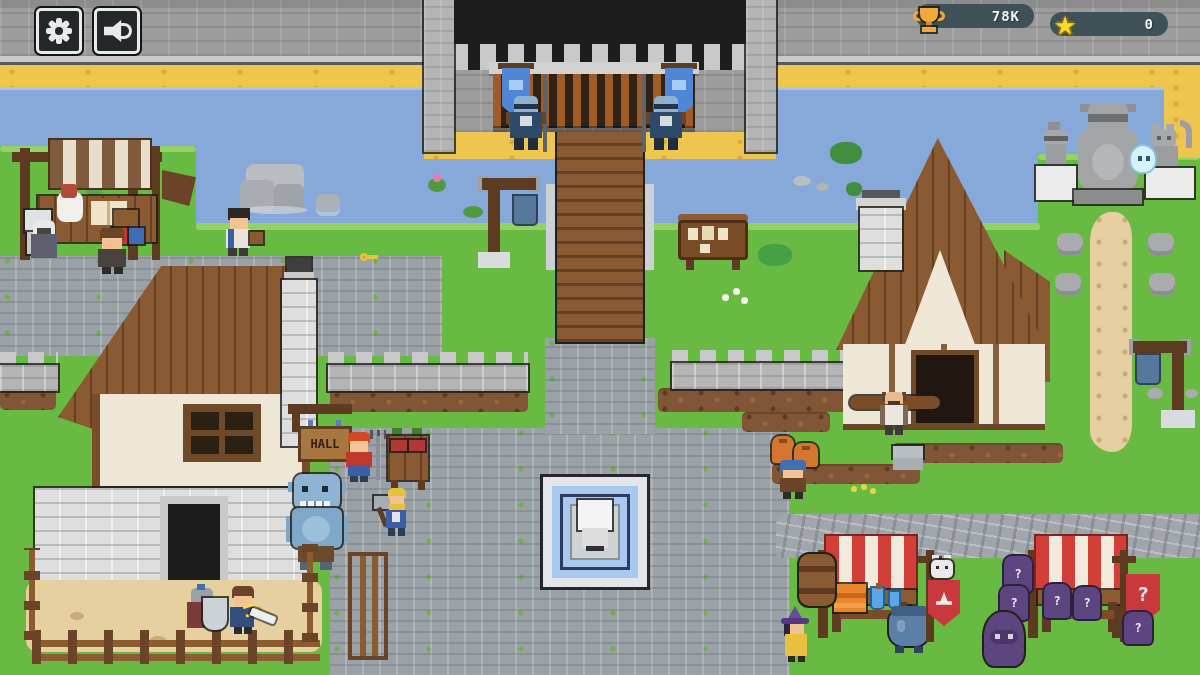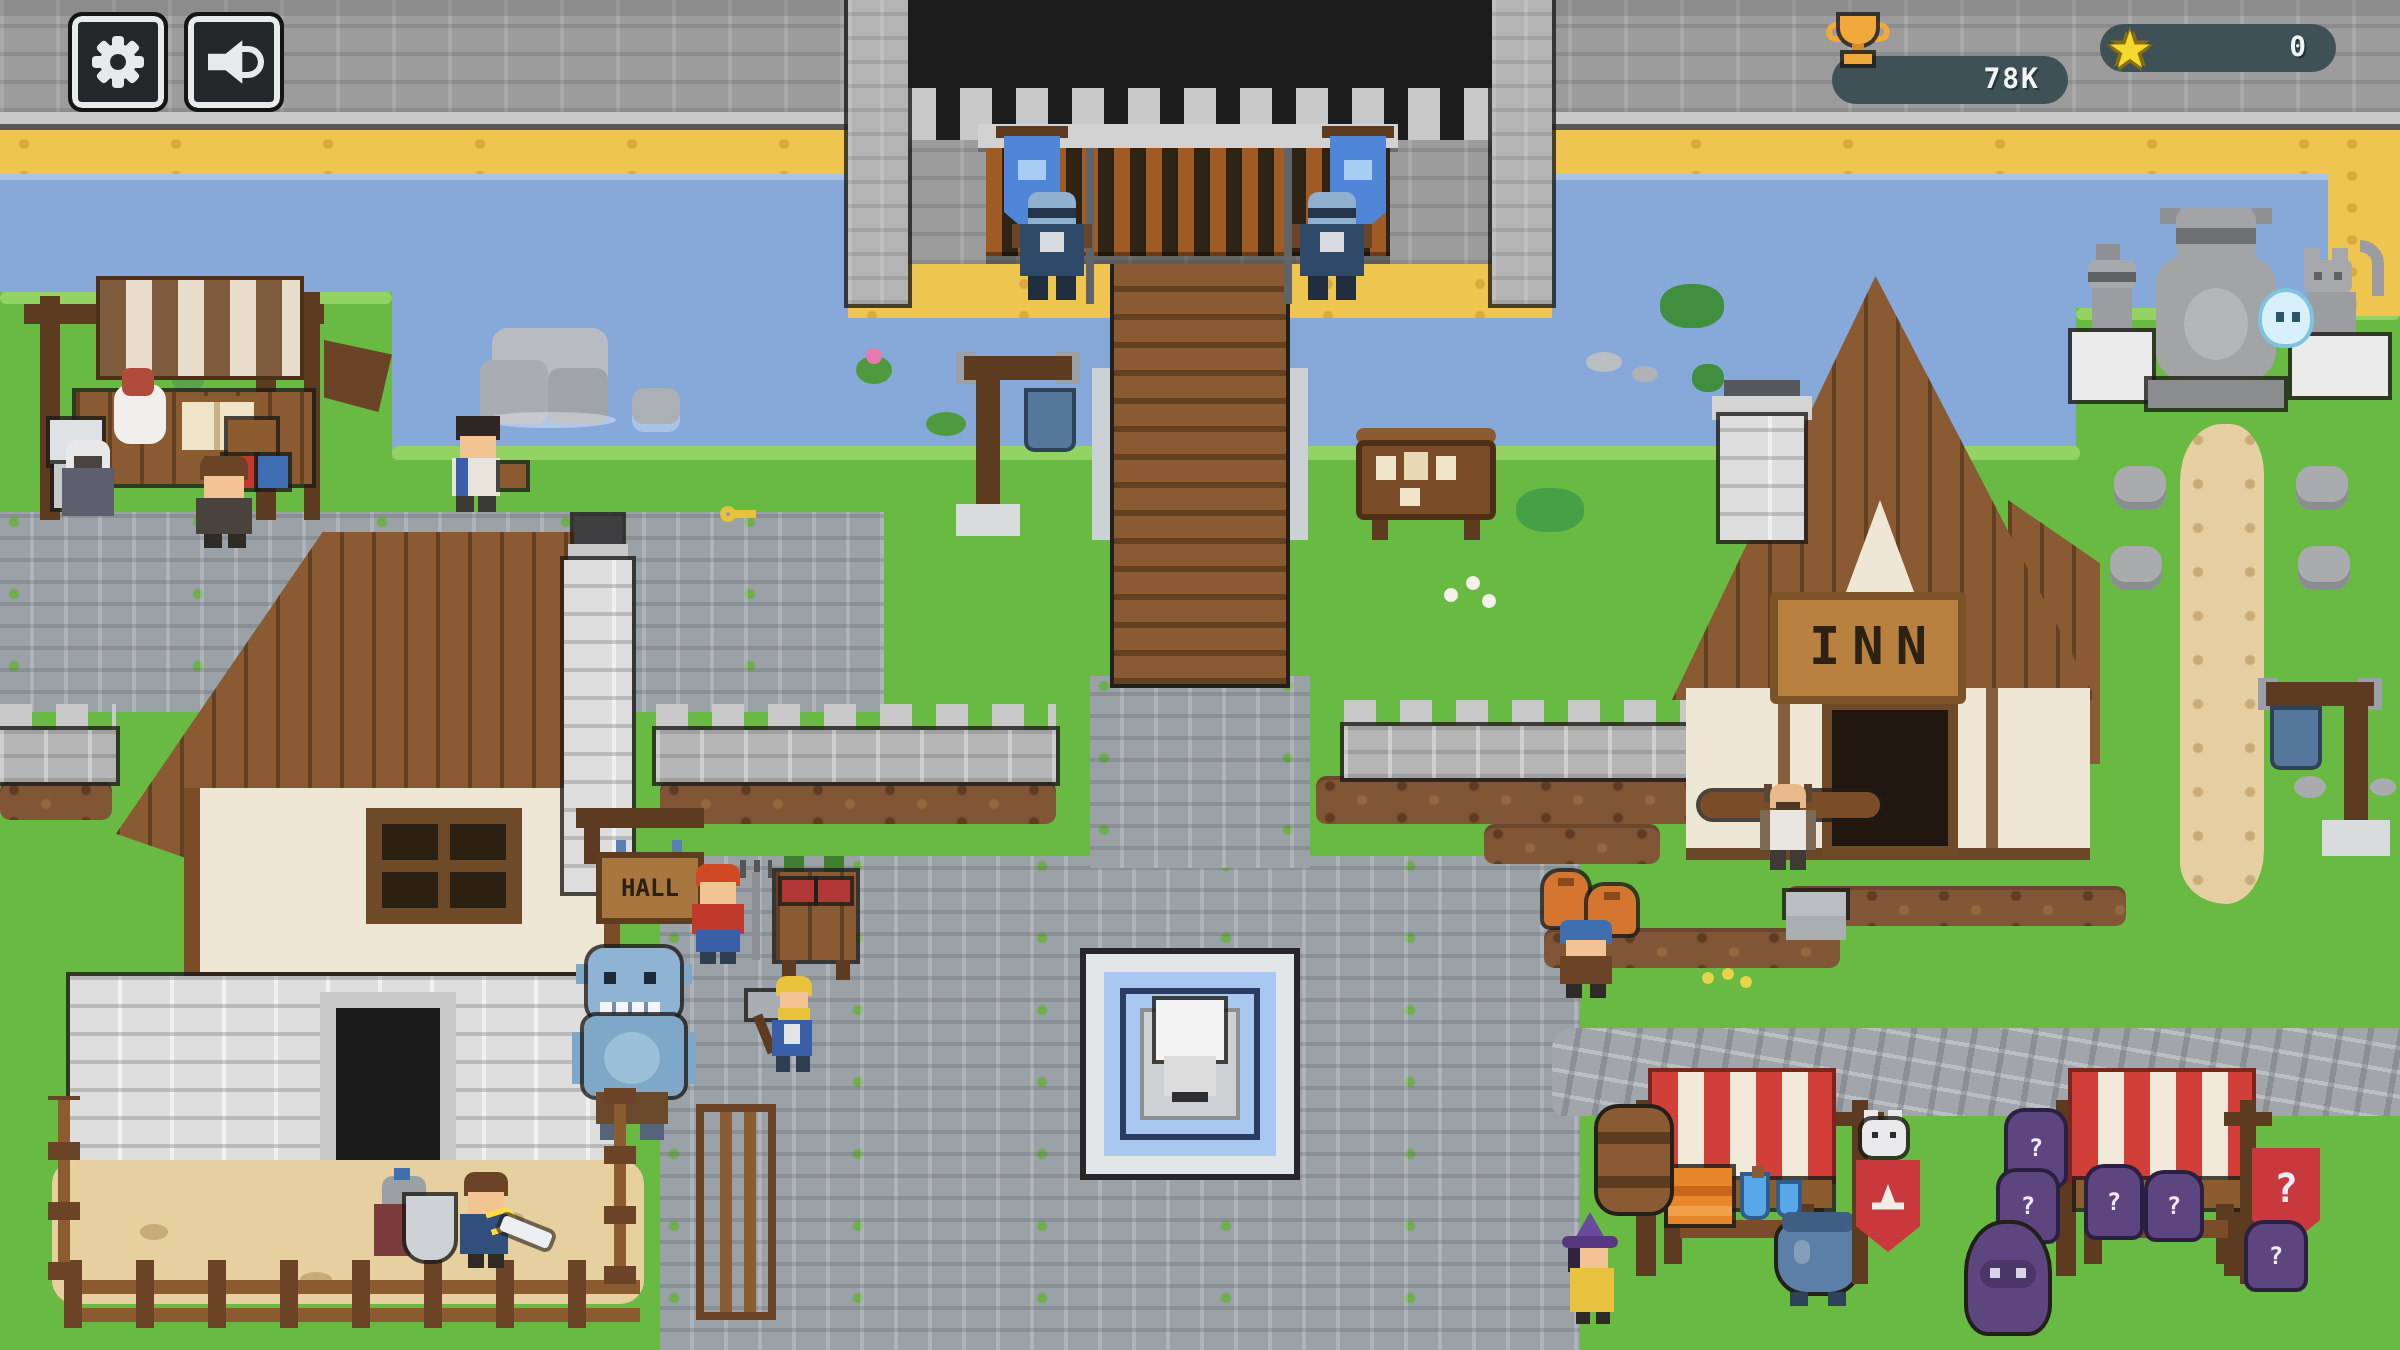--- a/index.html
+++ b/index.html
@@ -248,21 +248,20 @@
   </div>
 
   <div class="a planksV" style="left:1004px;top:250px;width:46px;height:132px;clip-path:polygon(0 0,100% 24%,100% 100%,0 100%)"></div>
   <div class="a planksV" style="left:836px;top:138px;width:212px;height:212px;clip-path:polygon(48% 0,100% 100%,0 100%)"></div>
   <div class="a cream" style="left:903px;top:250px;width:74px;height:100px;clip-path:polygon(50% 0,100% 100%,0 100%)"></div>
   <div class="a" style="left:862px;top:190px;width:38px;height:10px;background:#55585c"></div>
   <div class="a" style="left:856px;top:198px;width:50px;height:12px;background:#d4d4d4"></div>
   <div class="a stoneL outS" style="left:860px;top:208px;width:42px;height:62px"></div>
   <div class="a cream" style="left:843px;top:344px;width:202px;height:86px;border-bottom:6px solid #6a4728;box-sizing:border-box;background-image:repeating-linear-gradient(90deg,transparent 0 46px,rgba(122,79,43,.9) 46px 52px)"></div>
   <div class="a" style="left:911px;top:350px;width:68px;height:78px;background:#201710;border:5px solid #6f4a28;box-sizing:border-box"></div>
-  <div class="a signtxt" style="left:885px;top:296px;width:98px;height:56px;background:#b9813f;border:4px solid #7c5227;border-radius:3px;box-sizing:border-box;font-size:26px;letter-spacing:6px;text-indent:6px">INN</div>
   <div class="a outS" style="left:850px;top:396px;width:90px;height:13px;background:#7a4c28;border-radius:7px"></div>
 
   <div class="a" style="left:10px;top:136px;width:190px;height:136px">
     <div class="a woodD" style="left:2px;top:16px;width:150px;height:10px"></div>
     <div class="a woodD" style="left:10px;top:12px;width:10px;height:112px"></div>
     <div class="a woodD" style="left:118px;top:12px;width:10px;height:112px"></div>
     <div class="a woodD" style="left:142px;top:10px;width:8px;height:114px"></div>
     <div class="a awnB" style="left:38px;top:2px;width:104px;height:52px"></div>
     <div class="a" style="left:152px;top:34px;width:34px;height:36px;background:#6b4327;clip-path:polygon(0 0,100% 20%,80% 100%,0 80%)"></div>
     <div class="a planksV outS" style="left:28px;top:60px;width:118px;height:46px"></div>
@@ -500,21 +499,21 @@
       <div class="a" style="left:4px;top:4px;width:18px;height:18px;background:#e7eaec;border-radius:50%"></div>
       <div class="a" style="left:9px;top:9px;width:8px;height:8px;background:#23282b;border-radius:50%"></div>
     </div>
   </div>
   <div class="a btn" style="left:94px;top:8px;width:46px;height:46px">
     <div class="a" style="left:7px;top:7px;width:26px;height:26px">
       <div class="a" style="left:0;top:0;width:26px;height:26px;background:#e7eaec;clip-path:polygon(0 34%,34% 34%,66% 8%,66% 92%,34% 66%,0 66%)"></div>
       <div class="a" style="left:17px;top:5px;width:11px;height:16px;border:3px solid #e7eaec;border-left:none;border-radius:0 10px 10px 0;box-sizing:border-box"></div>
     </div>
   </div>
-  <div class="a hudbar" style="left:916px;top:28px;width:118px;height:24px">
+  <div class="a hudbar" style="left:916px;top:4px;width:118px;height:24px">
     <span>78K</span>
   </div>
   <div class="a" style="left:912px;top:6px;width:34px;height:32px">
     <div class="a" style="left:1px;top:5px;width:8px;height:10px;border:3px solid #f2a93b;border-right:none;border-radius:6px 0 0 6px;box-sizing:border-box"></div>
     <div class="a" style="left:25px;top:5px;width:8px;height:10px;border:3px solid #f2a93b;border-left:none;border-radius:0 6px 6px 0;box-sizing:border-box"></div>
     <div class="a outS" style="left:8px;top:2px;width:18px;height:14px;background:#f2a93b;border-radius:0 0 8px 8px"></div>
     <div class="a" style="left:14px;top:16px;width:6px;height:5px;background:#d8892b"></div>
     <div class="a outS" style="left:10px;top:21px;width:14px;height:5px;background:#f2a93b"></div>
   </div>
   <div class="a hudbar" style="left:1050px;top:12px;width:118px;height:24px">

